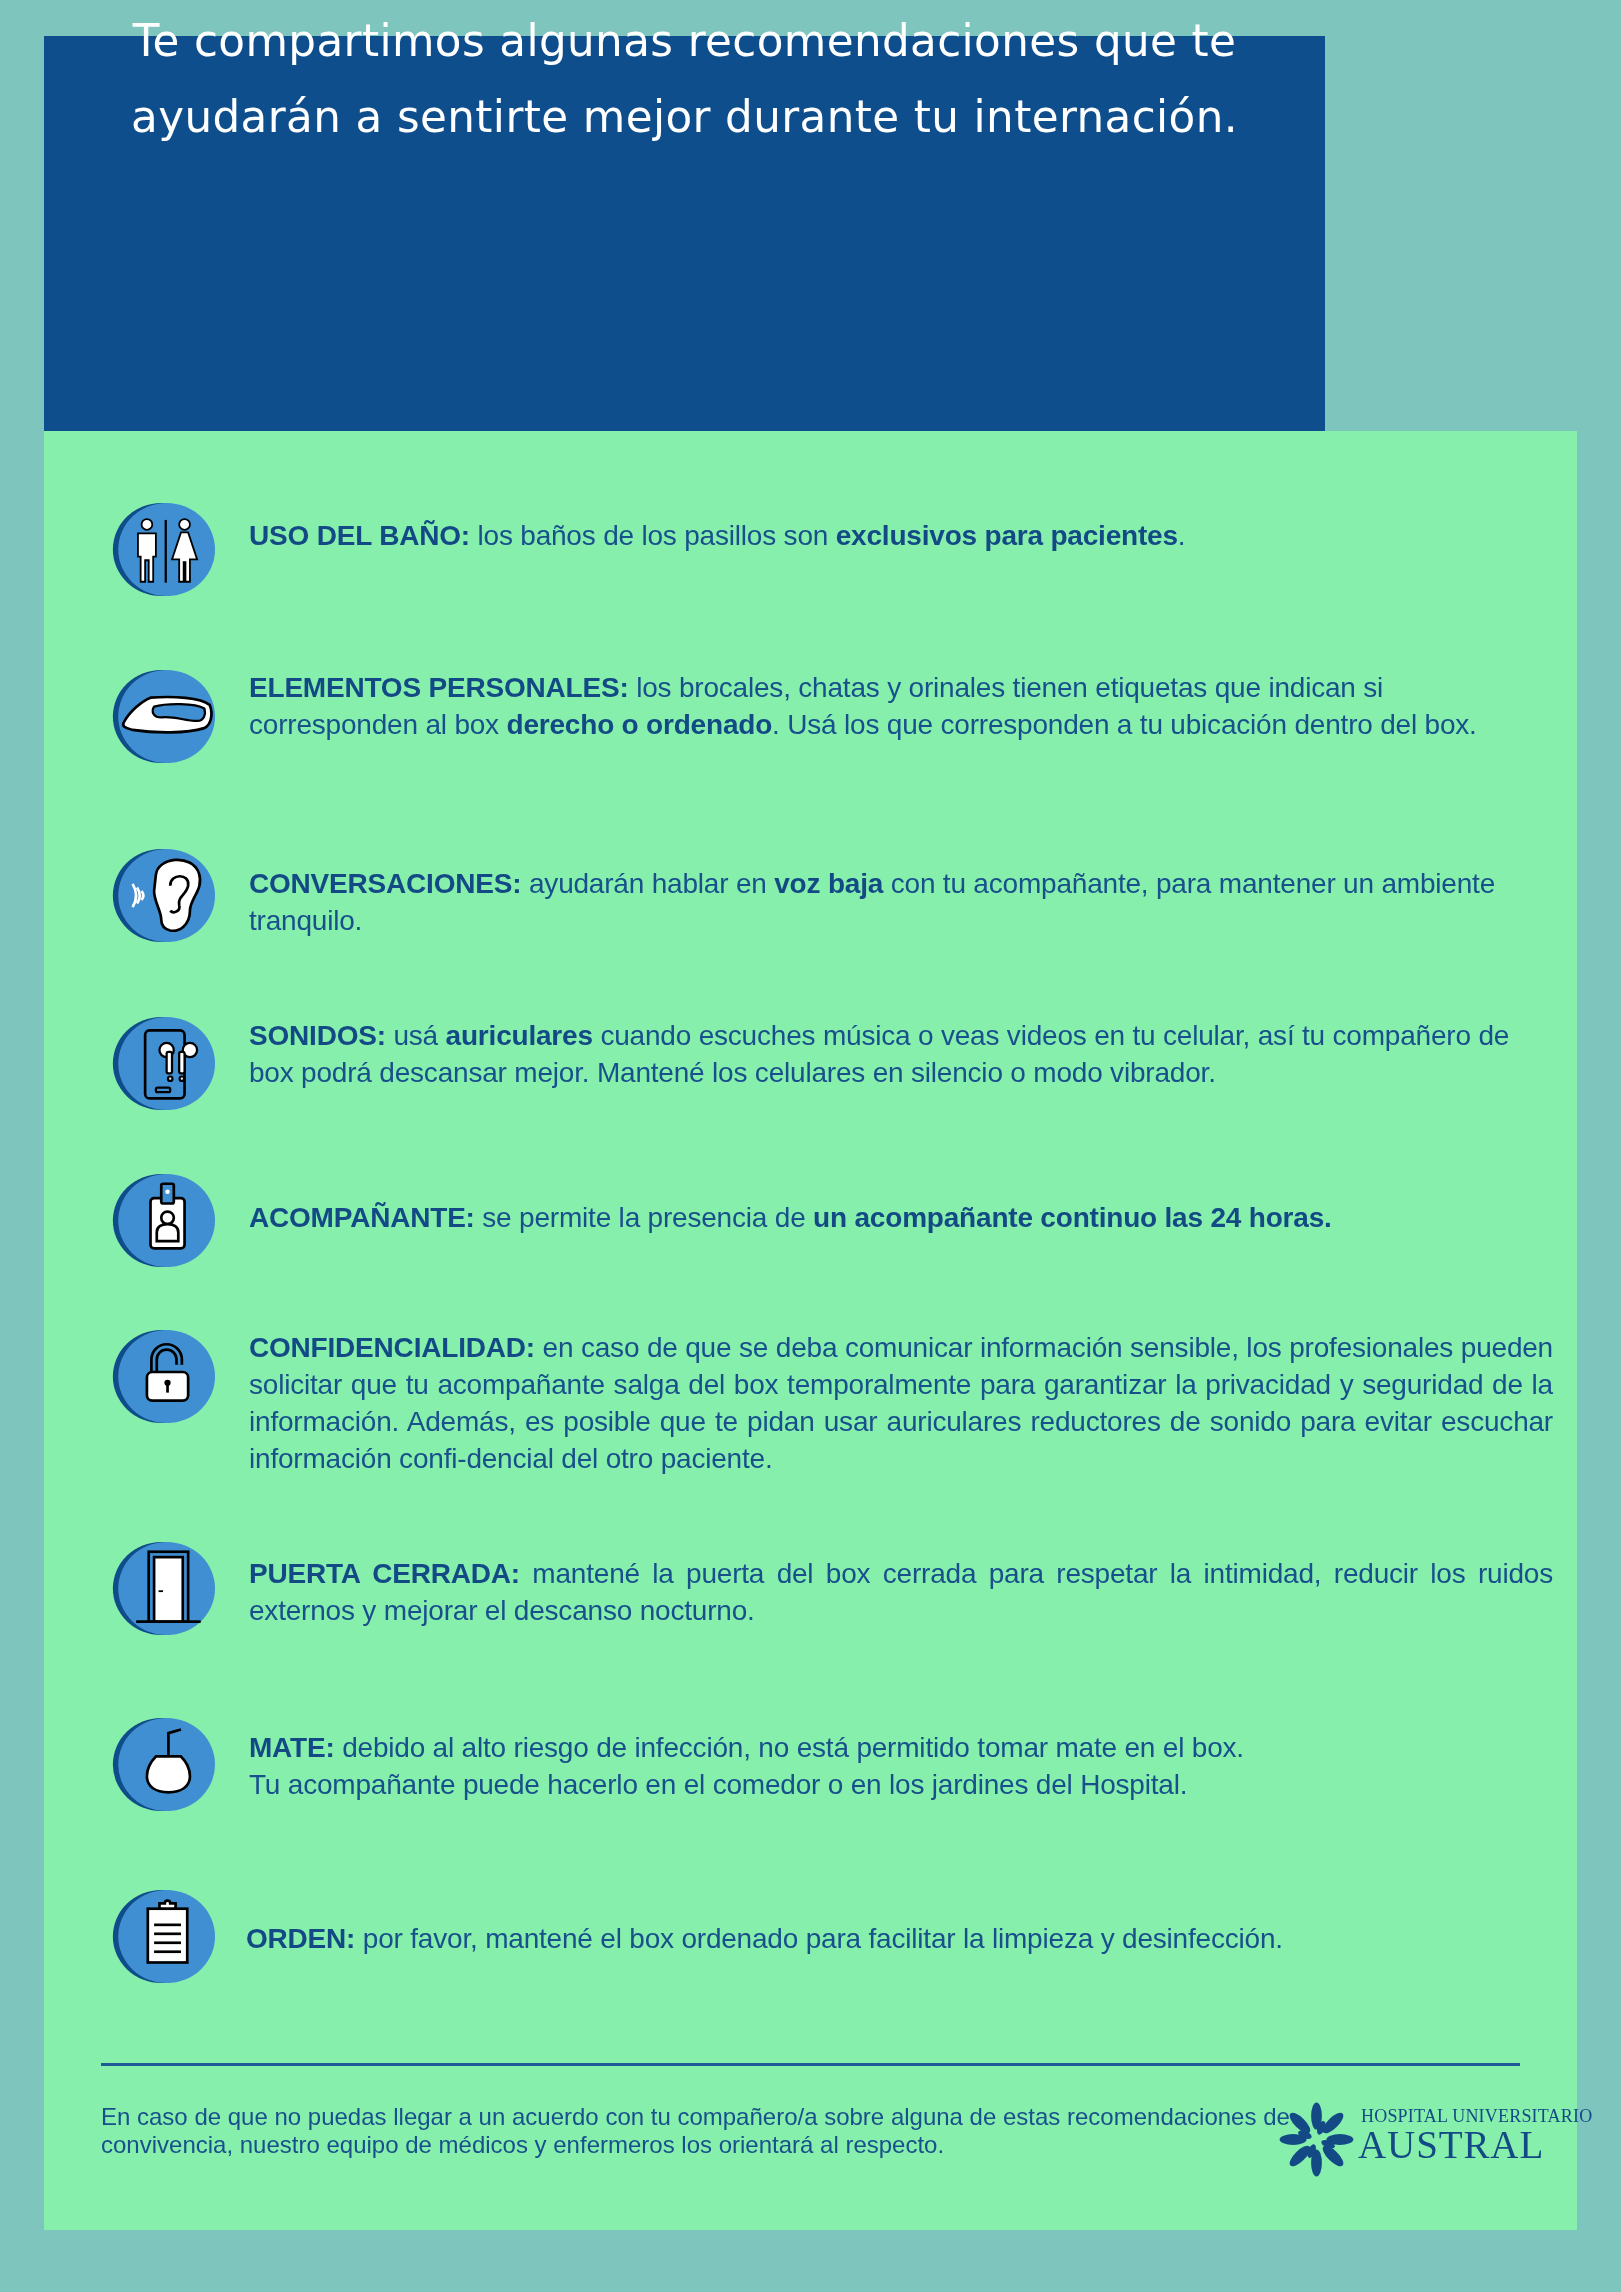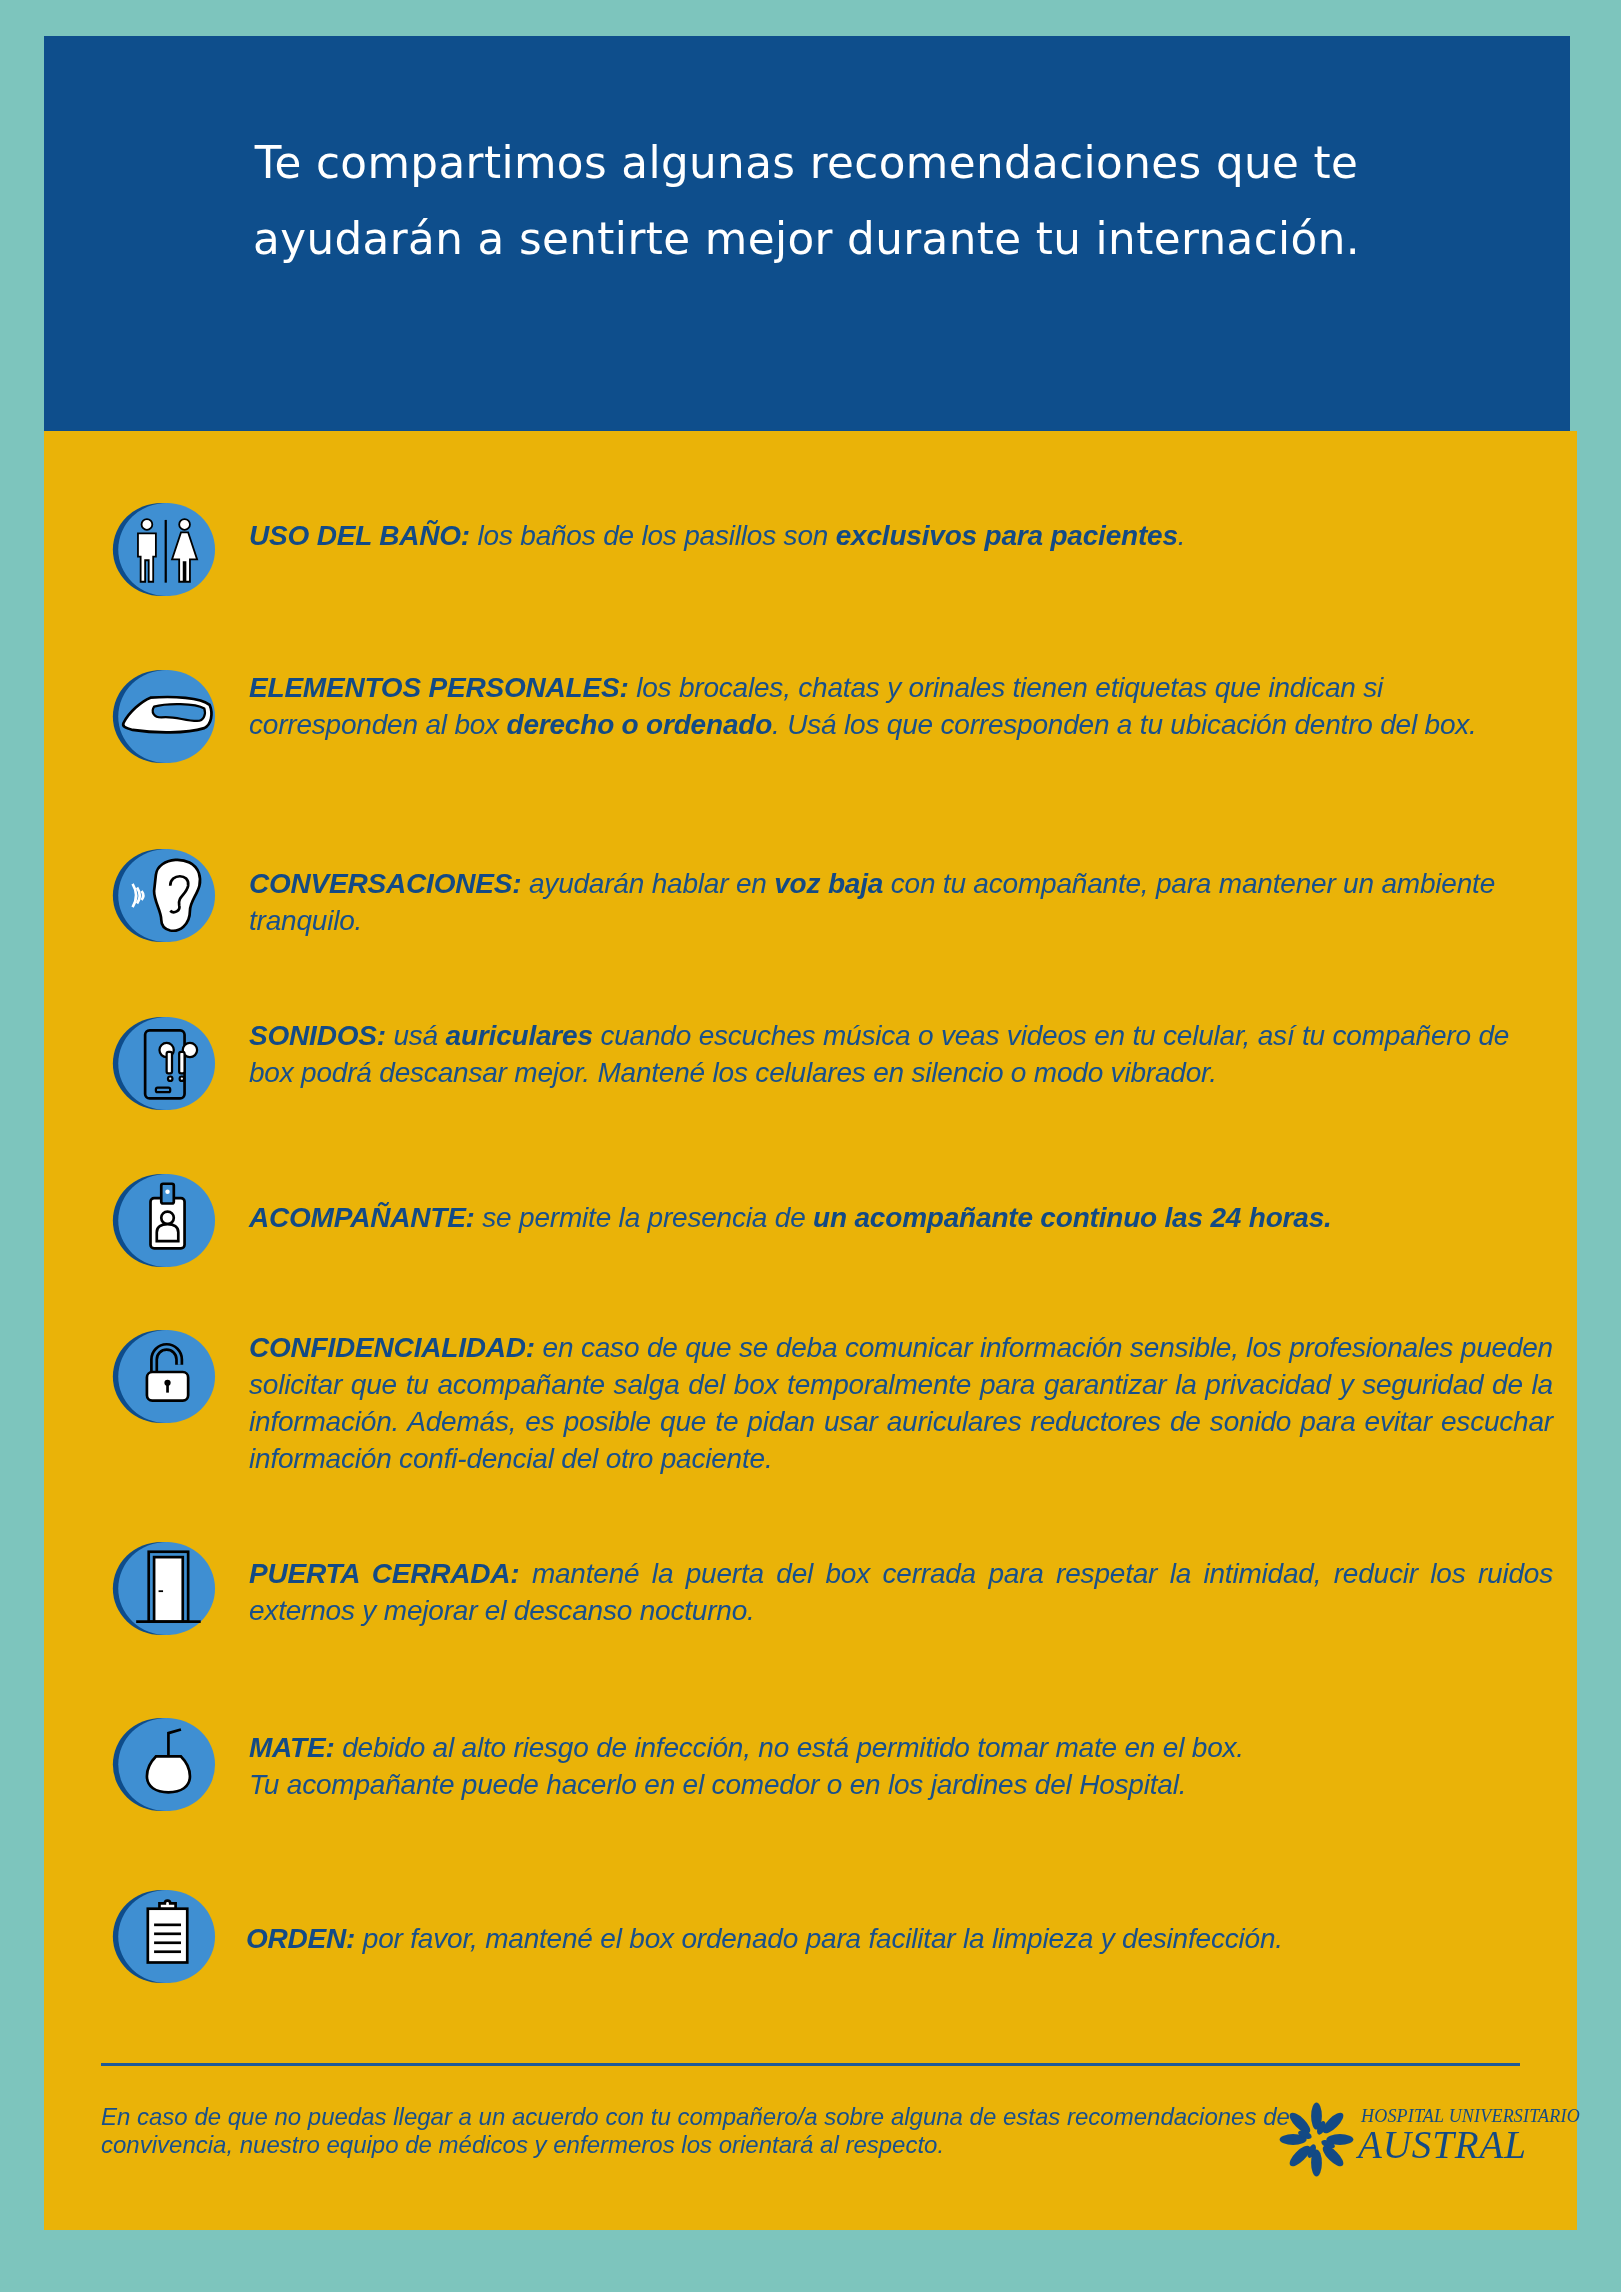--- a/index.html
+++ b/index.html
@@ -1,30 +1,30 @@
 <!DOCTYPE html>
 <html style="font-size:14.3px"><head>
 <meta charset="utf-8">
 <style>
   html, body { margin:0; padding:0; }
   body {
     width:1621px; height:2293px; background:#7dc5bd; position:relative; overflow:hidden;
     font-family:"Liberation Sans", sans-serif;
   }
   .header {
-    position:absolute; left:44px; top:36px; width:1526px; height:395px; background:#0e4e8c;
-    display:flex; align-items:center; justify-content:center;
+    position:absolute; left:44px; top:36px; width:1281px; height:395px; background:#0e4e8c;
+    display:flex; justify-content:center;
   }
   .header-title {
     color:#ffffff; font-family:"DejaVu Sans", sans-serif; font-weight:normal;
     font-size:45px; line-height:76px; text-align:center; margin:0; letter-spacing:0.4px;
     position:relative; top:-33px; transform:scaleX(0.97);
   }
   .content {
-    position:absolute; left:44px; top:431px; width:1533px; height:1799px; background:#eab308;font-style:italic;
+    position:absolute; left:44px; top:431px; width:1533px; height:1799px; background:#86efac;
   }
   .item { position:absolute; left:0; width:1533px; }
   .icon {
     position:absolute; left:67px; width:105px; height:95px;
   }
   .icon svg { width:105px; height:95px; display:block; }
   .text {
     position:absolute; left:205px; width:1304px;
     color:#18508c; font-size:28px; line-height:37px; margin:0;
     font-family:"Liberation Sans", sans-serif; letter-spacing:-0.2px;

